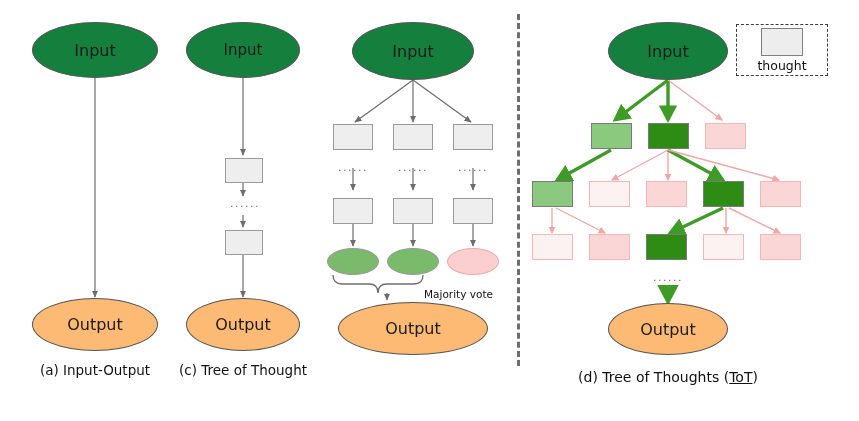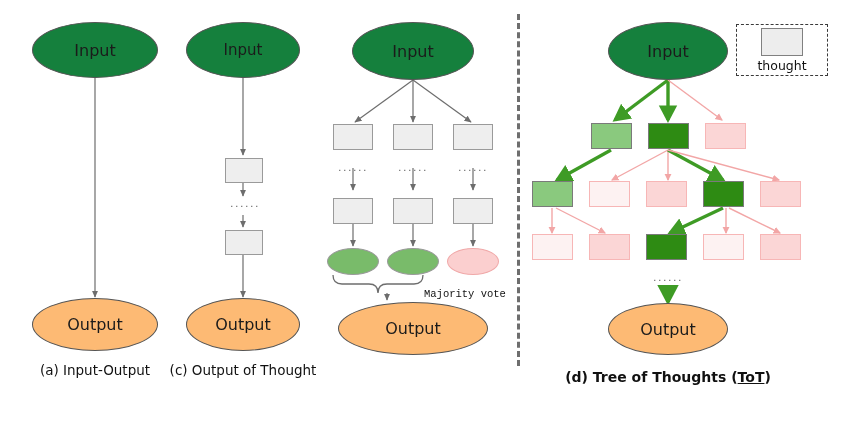--- a/index.html
+++ b/index.html
@@ -135,21 +135,21 @@
 
   <div class="dots" style="left:230px;top:198px;font-size:11px;">......</div>
 
   <div class="box box-grey" style="left:225px;top:230px;width:38px;height:25px;"></div>
 
   <div class="node-ellipse ellipse-output" style="left:186px;top:298px;width:114px;height:53px;font-size:16px;">
     <span>Output</span>
   </div>
 
   <div class="caption" style="left:160px;top:362px;width:166px;font-size:13.5px;">
-    <div>(c) Output of Thought</div>
+    <div>(c) Tree of Thought</div>
   </div>
 
   <div class="node-ellipse ellipse-input" style="left:352px;top:22px;width:122px;height:58px;font-size:16px;">
     <span>Input</span>
   </div>
 
   <div class="box box-grey" style="left:333px;top:124px;width:40px;height:26px;"></div>
   <div class="box box-grey" style="left:393px;top:124px;width:40px;height:26px;"></div>
   <div class="box box-grey" style="left:453px;top:124px;width:40px;height:26px;"></div>
 
@@ -158,21 +158,21 @@
   <div class="dots" style="left:458px;top:162px;">......</div>
 
   <div class="box box-grey" style="left:333px;top:198px;width:40px;height:26px;"></div>
   <div class="box box-grey" style="left:393px;top:198px;width:40px;height:26px;"></div>
   <div class="box box-grey" style="left:453px;top:198px;width:40px;height:26px;"></div>
 
   <div class="ell-small ell-green" style="left:327px;top:248px;width:52px;height:27px;"></div>
   <div class="ell-small ell-green" style="left:387px;top:248px;width:52px;height:27px;"></div>
   <div class="ell-small ell-pink" style="left:447px;top:248px;width:52px;height:27px;"></div>
 
-  <div class="majority" style="left:424px;top:288px;font-family:Liberation Mono, monospace;">Majority vote</div>
+  <div class="majority" style="left:424px;top:288px;">Majority vote</div>
 
   <div class="node-ellipse ellipse-output" style="left:338px;top:302px;width:150px;height:53px;font-size:16px;">
     <span>Output</span>
   </div>
 
 
   <div class="divider" style="left:517px;top:14px;height:352px;"></div>
 
   <div class="legend" style="left:736px;top:24px;width:92px;height:52px;align-items:center;">
     <div class="legend-swatch"></div>
@@ -198,17 +198,17 @@
   <div class="box box-green-dark" style="left:646px;top:234px;width:41px;height:26px;"></div>
   <div class="box box-pink-faint" style="left:703px;top:234px;width:41px;height:26px;"></div>
   <div class="box box-pink" style="left:760px;top:234px;width:41px;height:26px;"></div>
 
   <div class="dots" style="left:653px;top:272px;">......</div>
 
   <div class="node-ellipse ellipse-output" style="left:608px;top:303px;width:120px;height:52px;font-size:16px;">
     <span>Output</span>
   </div>
 
-  <div class="caption" style="left:560px;top:368px;width:216px;font-size:14px;font-weight:bold;">
+  <div class="caption" style="left:560px;top:368px;width:216px;font-size:14px;font-weight:normal;">
     <div><span>(d) Tree of Thoughts (</span><span class="u">ToT</span><span>)</span></div>
   </div>
 
 </div>
 
 </body></html>

